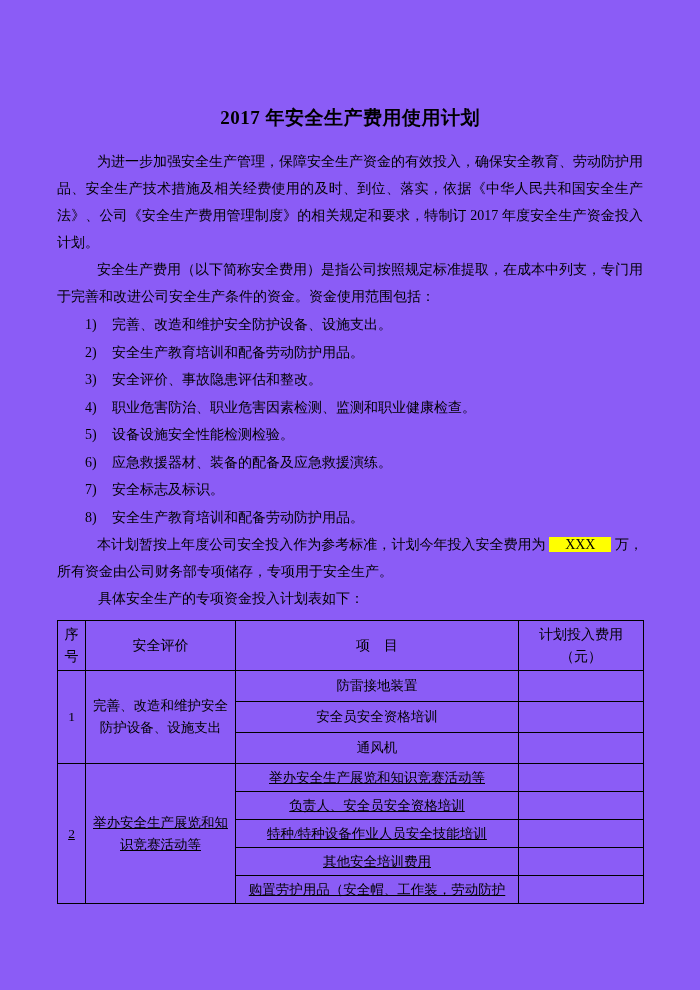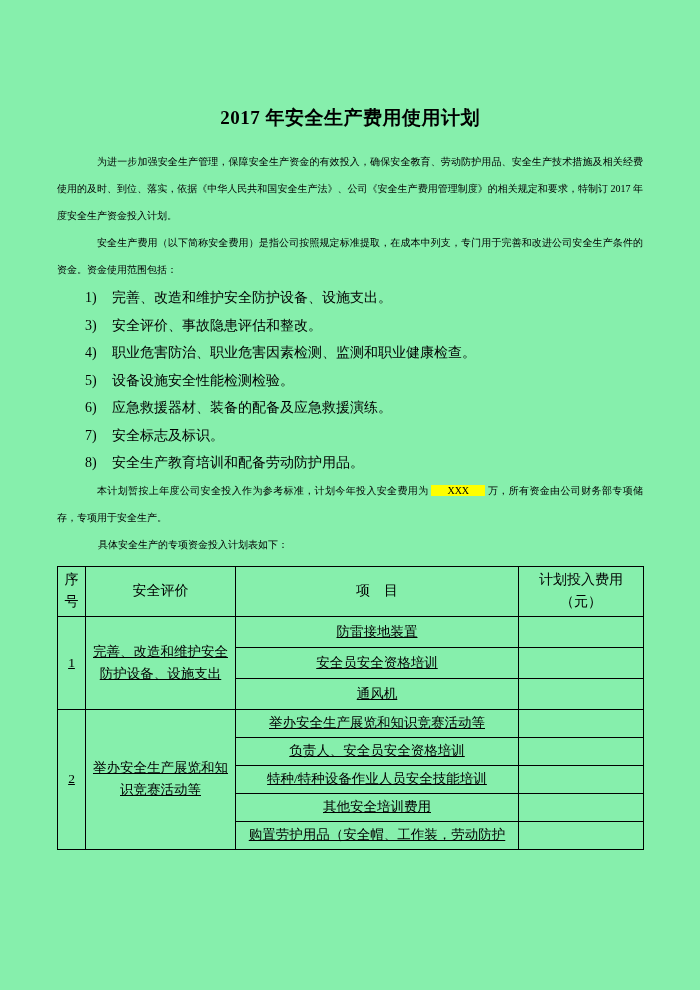--- a/index.html
+++ b/index.html
@@ -8,32 +8,32 @@
     width: 700px;
     height: 990px;
     overflow: hidden;
     color: #000;
     font-family: "Liberation Serif", "DejaVu Serif", serif;
   }
   .page {
     width: 700px;
     height: 990px;
     padding: 104px 57px 0 57px;
-    background: #86efac;
+    background: #8b5cf6;
   }
   .doc-title {
     font-size: 19px;
     font-weight: bold;
     text-align: center;
     line-height: 28px;
     margin-bottom: 16px;
     letter-spacing: 0.5px;
   }
   .para {
-    font-size: 10px;
+    font-size: 14px;
     line-height: 27px;
     text-align: justify;
   }
   .indent { text-indent: 40px; }
   .list { margin: 1px 0 0 0; padding-left: 28px; }
   .list-item {
     font-size: 14px;
     line-height: 27.5px;
     white-space: nowrap;
   }
@@ -59,38 +59,41 @@
   .plan-table th, .plan-table td {
     border: 1px solid #000;
     font-weight: normal;
     font-size: 13.5px;
     text-align: center;
     vertical-align: middle;
     padding: 1px 4px;
     line-height: 22px;
   }
   .plan-table th { font-size: 14px; height: 50px; }
-  .plan-table tr.g1 > td { height: 31px; text-decoration: underline; }
+  .plan-table tr.g1 > td { height: 31px; }
   .plan-table tr.g2 > td { height: 28px; text-decoration: underline; }
   .name-cell { line-height: 26px; }
 </style>
 </head>
 <body>
 
 <div class="page">
 
   <h1 class="doc-title">2017 年安全生产费用使用计划</h1>
 
   <p class="para indent">为进一步加强安全生产管理，保障安全生产资金的有效投入，确保安全教育、劳动防护用品、安全生产技术措施及相关经费使用的及时、到位、落实，依据《中华人民共和国安全生产法》、公司《安全生产费用管理制度》的相关规定和要求，特制订 2017 年度安全生产资金投入计划。</p>
 
   <p class="para indent">安全生产费用（以下简称安全费用）是指公司按照规定标准提取，在成本中列支，专门用于完善和改进公司安全生产条件的资金。资金使用范围包括：</p>
 
   <div class="list">
     <div class="list-item">
       <span class="list-marker">1)</span><span>完善、改造和维护安全防护设备、设施支出。</span>
+    </div>
+    <div class="list-item">
+      <span class="list-marker">2)</span><span>安全生产教育培训和配备劳动防护用品。</span>
     </div>
     <div class="list-item">
       <span class="list-marker">3)</span><span>安全评价、事故隐患评估和整改。</span>
     </div>
     <div class="list-item">
       <span class="list-marker">4)</span><span>职业危害防治、职业危害因素检测、监测和职业健康检查。</span>
     </div>
     <div class="list-item">
       <span class="list-marker">5)</span><span>设备设施安全性能检测检验。</span>
     </div>

